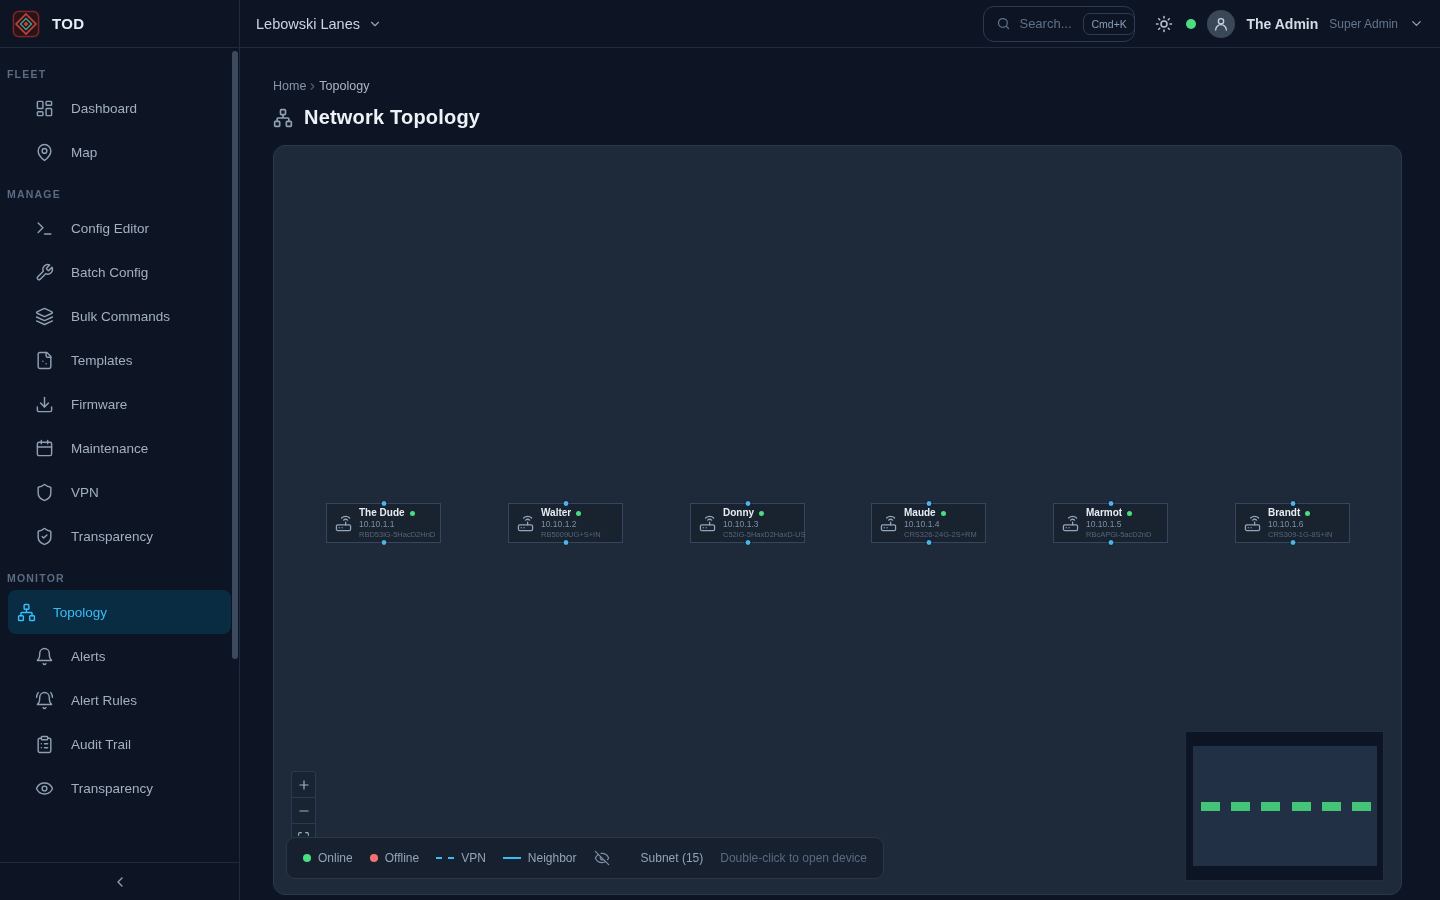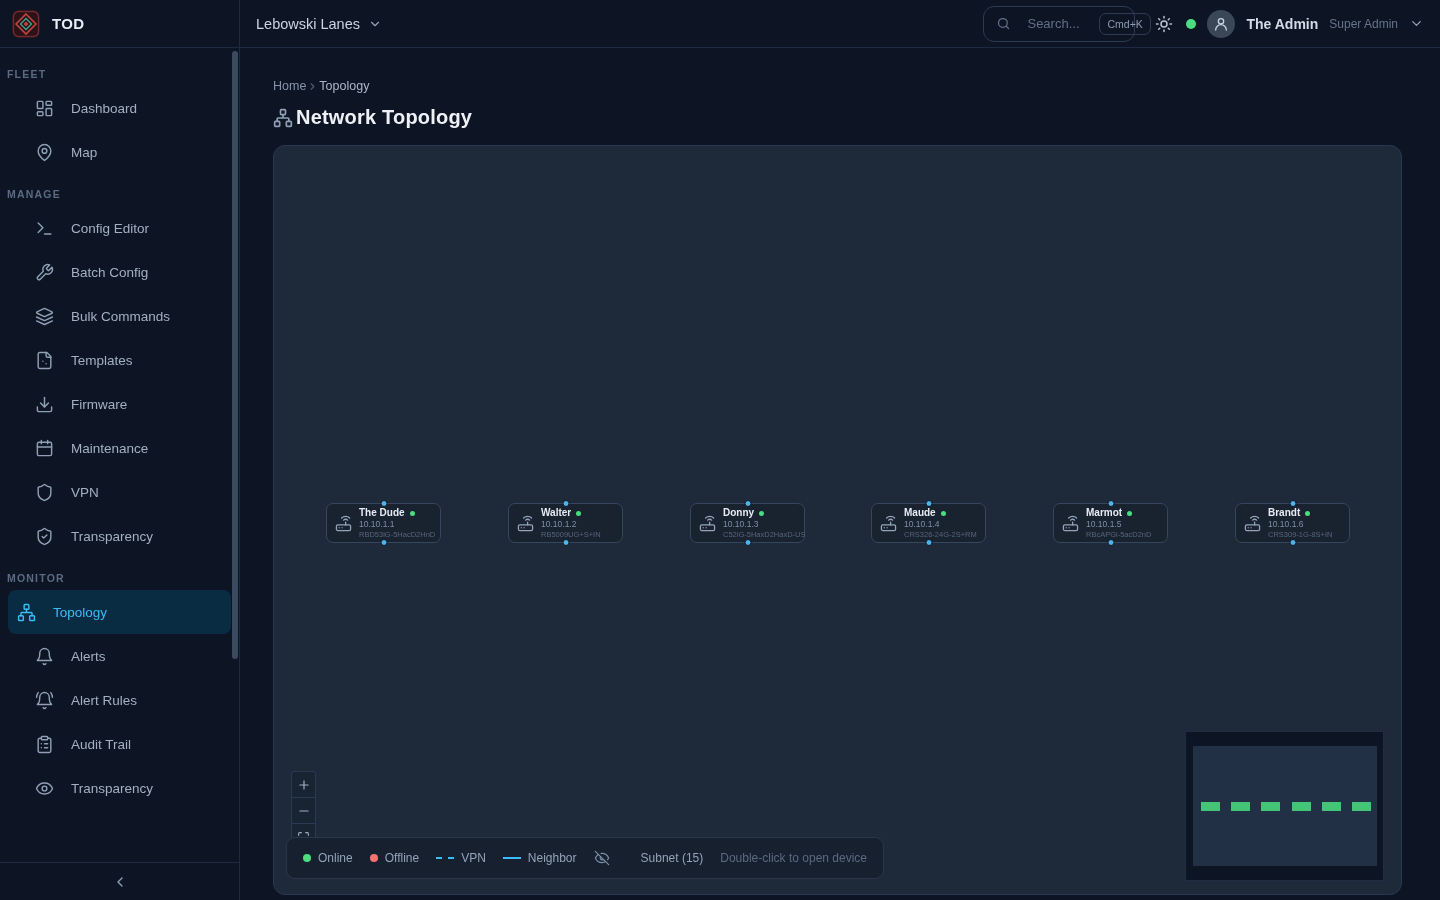--- a/index.html
+++ b/index.html
@@ -32,42 +32,42 @@
   .nav-item.active { background:#0a2c42; border-radius:8px; margin:0 8px; padding-left:9px; color:var(--accent); }
   .nav-item.active .ico { color:var(--accent); }
   .side-scrollbar { position:absolute; top:51px; right:1px; width:6px; height:608px; background:#3c4a5f; border-radius:3px; }
   .side-footer { height:38px; border-top:1px solid var(--border); display:flex; align-items:center; justify-content:center; color:#8fa0b5; }
 
   
   .main { flex:1; display:flex; flex-direction:column; }
   .topbar { height:48px; border-bottom:1px solid var(--border); display:flex; align-items:center; padding:0 16px; }
   .org { display:flex; align-items:center; gap:8px; font-size:14.5px; color:#cbd5e1; cursor:pointer; }
   .topbar-right { margin-left:auto; display:flex; align-items:center; gap:11px; }
-  .searchbox { width:152px; height:36px; border:1px solid #2b3a52; border-radius:11px; display:flex; align-items:center; gap:16px; padding:0 6px 0 12px; color:#5f7089; margin-right:7px; }
+  .searchbox { width:152px; height:36px; border:1px solid #2b3a52; border-radius:11px; display:flex; align-items:center; gap:8px; padding:0 6px 0 12px; color:#5f7089; margin-right:7px; }
   .searchbox input { background:transparent; border:0; outline:none; color:#8fa0b5; font-size:13px; width:56px; font-family:"Liberation Sans",sans-serif; }
   .searchbox input::placeholder { color:#5f7089; }
   .kbd { font-size:10.5px; color:#8b9cb3; border:1px solid #2c3c55; border-radius:7px; padding:4px 7px; white-space:nowrap; }
   .icon-btn { color:#b9c4d2; background:none; border:none; cursor:pointer; padding:2px; }
   .status-dot { width:10px; height:10px; border-radius:50%; background:var(--online); }
   .avatar { width:28px; height:28px; border-radius:50%; background:#3a4757; display:flex; align-items:center; justify-content:center; color:#c9d3df; }
   .user-name { font-size:14px; color:#d3dbe6; font-weight:bold; }
   .user-role { font-size:12px; color:#64748b; }
 
   .content { flex:1; padding:31px 38px 0 33px; }
   .breadcrumb { display:flex; align-items:center; gap:1px; font-size:12.5px; margin-bottom:13px; }
   .crumb-home { color:#8494ab; cursor:pointer; }
   .crumb-sep { color:#4e5d74; }
   .crumb-cur { color:#aab6c6; }
-  .title-row { display:flex; align-items:center; gap:3px; margin-bottom:16px; }
+  .title-row { display:flex; align-items:center; gap:11px; margin-bottom:16px; }
   .title-row .ico { color:#8fa0b5; }
   .page-title { font-size:20px; font-weight:bold; color:#eef2f7; letter-spacing:.2px; }
 
   
   .canvas { position:relative; width:1129px; height:750px; background:var(--panel); border:1px solid #283850; border-radius:12px; overflow:hidden; }
-  .node { position:absolute; width:115px; height:40px; background:#19222f; border:1px solid #35465e; border-radius:7px; display:flex; align-items:center; gap:7px; padding:0 8px; cursor:pointer; }
+  .node { position:absolute; width:115px; height:40px; background:#19222f; border:1px solid #35465e; border-radius:0; display:flex; align-items:center; gap:7px; padding:0 8px; cursor:pointer; }
   .node .ico { color:#93a5ba; flex-shrink:0; }
   .node-text { display:flex; flex-direction:column; line-height:1.25; min-width:0; }
   .node-namerow { display:flex; align-items:center; gap:5px; }
   .node-name { font-size:10px; font-weight:bold; color:#e6ecf3; white-space:nowrap; }
   .node-status { width:5px; height:5px; border-radius:50%; background:var(--online); }
   .node-ip { font-size:8.5px; color:#7d8fa8; }
   .node-model { font-size:7.5px; color:#55657d; white-space:nowrap; }
   .handle { position:absolute; left:50%; transform:translateX(-50%); width:7px; height:7px; border-radius:50%; background:#4fb3e8; border:1px solid #0d1524; }
   .handle.top { top:-4px; } .handle.bottom { bottom:-4px; }
 

